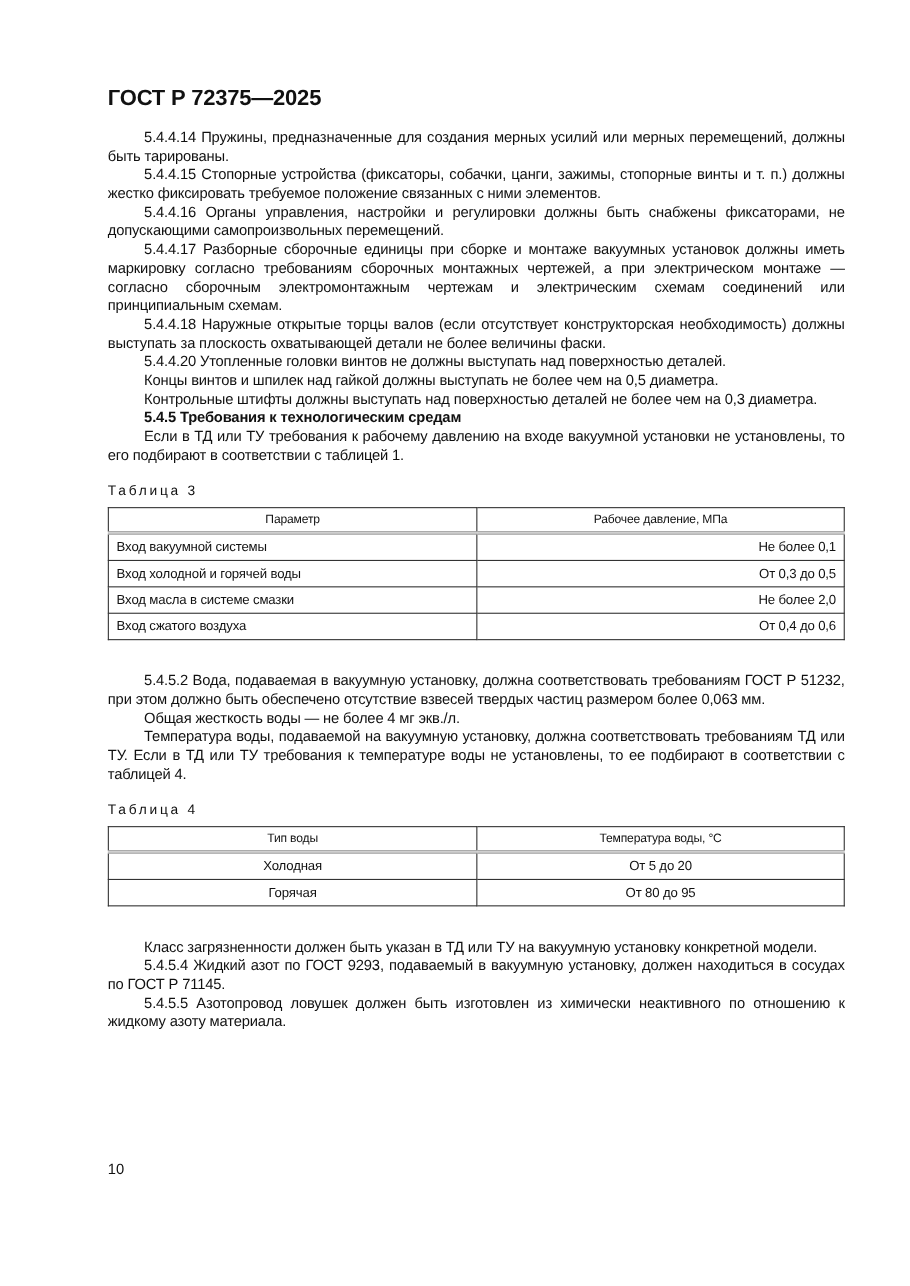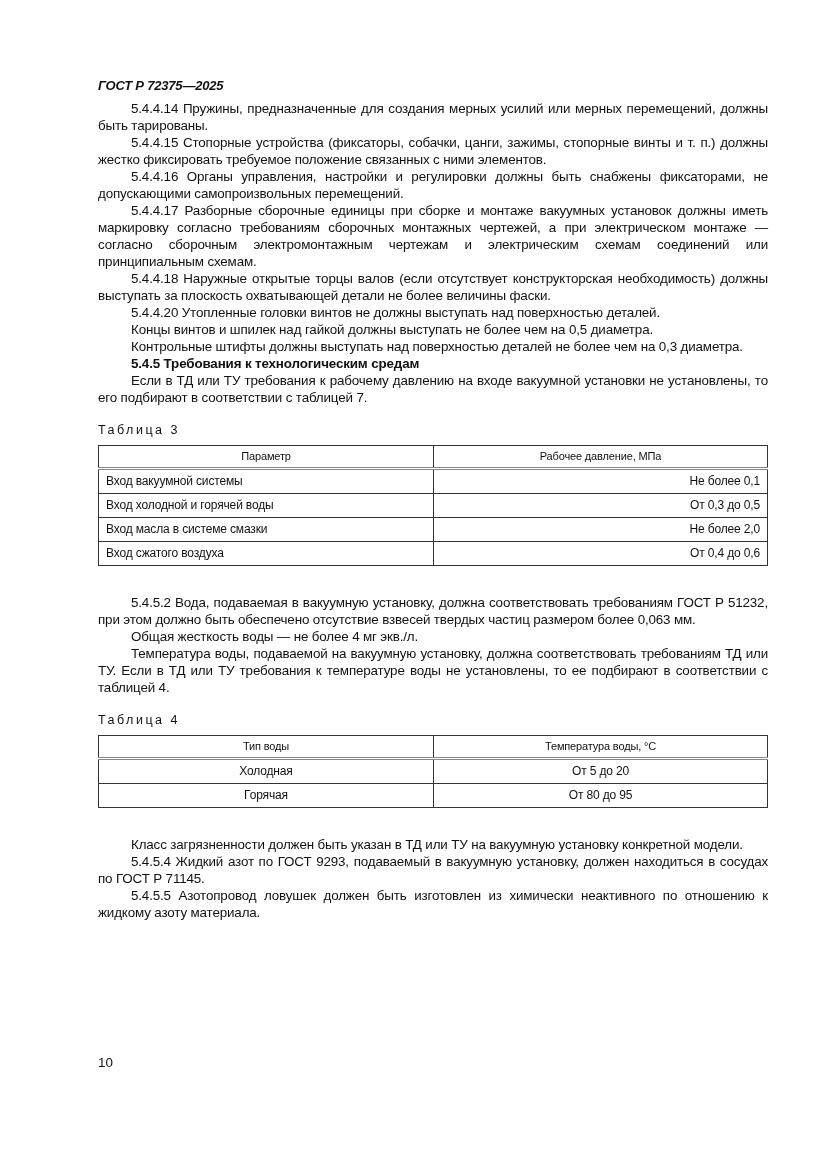--- a/index.html
+++ b/index.html
@@ -1,19 +1,19 @@
 <!DOCTYPE html>
 <html><head>
 <meta charset="utf-8">
 <style>
   html, body { margin: 0; padding: 0; background: #ffffff; }
   body { width: 827px; height: 1169px; position: relative; overflow: hidden;
          font-family: "Liberation Sans", sans-serif; color: #111; }
-  .header { position: absolute; left: 98px; top: 78px; font-weight: bold; font-size: 13px; letter-spacing: -0.2px; font-style: italic; }
-  .body { position: absolute; left: 98px; top: 100px; width: 670px; font-size: 13.4px; line-height: 17px; letter-spacing: -0.15px; }
+  .header { position: absolute; left: 98px; top: 78px; font-weight: bold; font-size: 20px; letter-spacing: -0.2px; }
+  .body { position: absolute; left: 98px; top: 116px; width: 670px; font-size: 13.4px; line-height: 17px; letter-spacing: -0.15px; }
   .p { text-align: justify; text-indent: 33px; margin: 0; }
   .p.bold { font-weight: bold; }
   .caption { margin: 16px 0 6px 0; letter-spacing: 2.5px; font-size: 12.5px; text-indent: 0; }
   table { border-collapse: collapse; width: 670px; font-size: 12px; margin-bottom: 28px; }
   table td, table th { border: 1.5px solid #333; height: 23px; padding: 0 7px; font-weight: normal; }
   table th { font-size: 11px; text-align: center; border-bottom: 3px double #888; height: 21px; }
   table td.c { text-align: right; }
   table .col1 { width: 320px; }
   .t4 td { text-align: center; }
   .pagenum { position: absolute; left: 98px; top: 1055px; font-size: 13.4px; }
@@ -26,21 +26,21 @@
 <div class="body">
   <p class="p">5.4.4.14 Пружины, предназначенные для создания мерных усилий или мерных перемещений, должны быть тарированы.</p>
   <p class="p">5.4.4.15 Стопорные устройства (фиксаторы, собачки, цанги, зажимы, стопорные винты и т. п.) должны жестко фиксировать требуемое положение связанных с ними элементов.</p>
   <p class="p">5.4.4.16 Органы управления, настройки и регулировки должны быть снабжены фиксаторами, не допускающими самопроизвольных перемещений.</p>
   <p class="p">5.4.4.17 Разборные сборочные единицы при сборке и монтаже вакуумных установок должны иметь маркировку согласно требованиям сборочных монтажных чертежей, а при электрическом монтаже — согласно сборочным электромонтажным чертежам и электрическим схемам соединений или принципиальным схемам.</p>
   <p class="p">5.4.4.18 Наружные открытые торцы валов (если отсутствует конструкторская необходимость) должны выступать за плоскость охватывающей детали не более величины фаски.</p>
   <p class="p">5.4.4.20 Утопленные головки винтов не должны выступать над поверхностью деталей.</p>
   <p class="p">Концы винтов и шпилек над гайкой должны выступать не более чем на 0,5 диаметра.</p>
   <p class="p">Контрольные штифты должны выступать над поверхностью деталей не более чем на 0,3 диаметра.</p>
   <p class="p bold">5.4.5 Требования к технологическим средам</p>
-  <p class="p">Если в ТД или ТУ требования к рабочему давлению на входе вакуумной установки не установлены, то его подбирают в соответствии с таблицей 7.</p>
+  <p class="p">Если в ТД или ТУ требования к рабочему давлению на входе вакуумной установки не установлены, то его подбирают в соответствии с таблицей 1.</p>
 
   <p class="caption">Таблица 3</p>
   <table>
     <tbody>
         <tr>
       <th class="col1">Параметр</th>
       <th>Рабочее давление, МПа</th>
     </tr>
     <tr>
       <td>Вход вакуумной системы</td>

